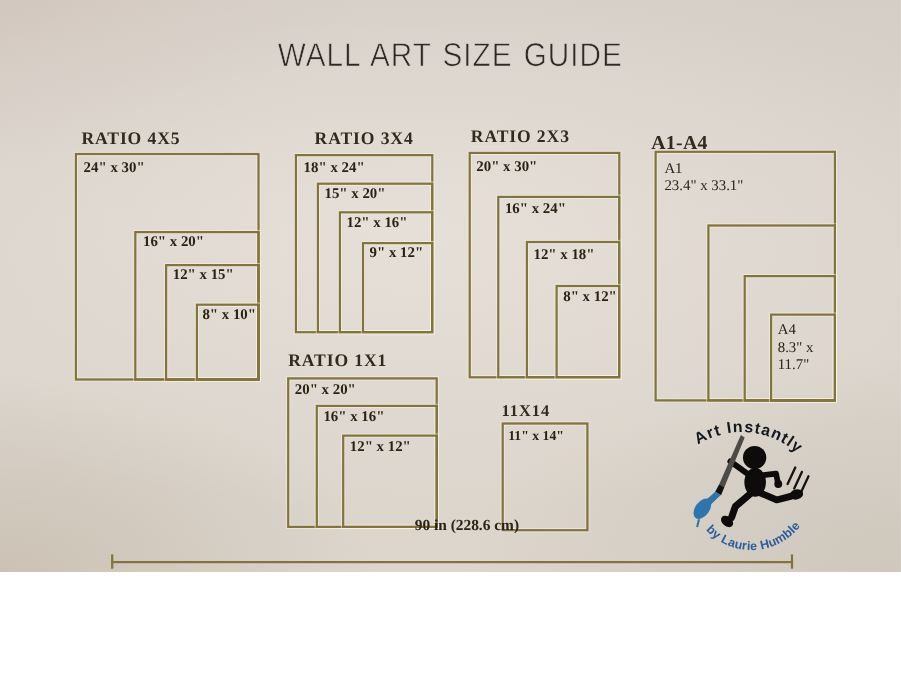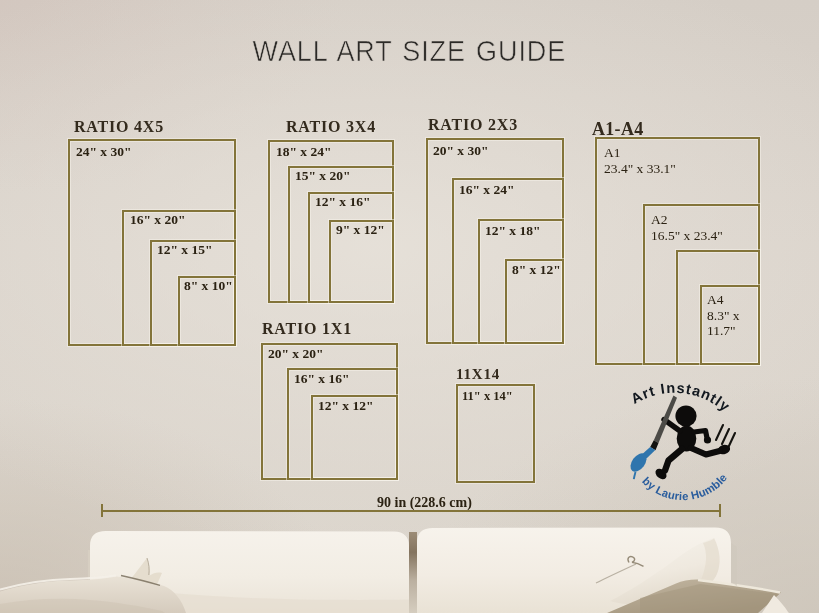--- a/index.html
+++ b/index.html
@@ -1,16 +1,16 @@
 <!DOCTYPE html>
 <html><head>
 <meta charset="utf-8">
 <style>
 html,body{margin:0;padding:0}
-#stage{position:relative;width:819px;height:613px;overflow:hidden;
+#stage{position:relative;width:819px;height:520px;overflow:hidden;
   font-family:"Liberation Serif",serif;
   background:
     radial-gradient(ellipse 130% 90% at 46% 40%, rgba(233,228,220,.75) 0%, rgba(233,228,220,0) 55%),
     radial-gradient(ellipse 60% 45% at 0% 0%, rgba(210,196,188,.65) 0%, rgba(210,196,188,0) 70%),
     radial-gradient(ellipse 70% 55% at 100% 100%, rgba(196,187,174,.55) 0%, rgba(196,187,174,0) 70%),
     radial-gradient(ellipse 60% 50% at 0% 100%, rgba(195,183,168,.65) 0%, rgba(195,183,168,0) 70%),
     linear-gradient(#d5cec6,#dad3cb 40%,#dcd6cd);
 }
 .box{position:absolute;border:2px solid #83743a;box-sizing:border-box;box-shadow:0 0 0 1px rgba(248,244,235,.5), inset 0 0 0 1px rgba(248,244,235,.5)}
 .hd{position:absolute;font-weight:bold;color:#332a1d;font-size:16px;letter-spacing:.8px;white-space:nowrap}
@@ -83,21 +83,20 @@
 <div class="lbl" style="left:512px;top:262px">8" x 12"</div>
 
 <div class="hd" style="left:592px;top:119px;font-size:18px;letter-spacing:.3px">A1-A4</div>
 
 <div class="box" style="left:595px;top:137px;width:165px;height:228px"></div>
 
 <div class="lbl2" style="left:604px;top:145px">A1<br>23.4" x 33.1"</div>
 
 <div class="box" style="left:643px;top:204px;width:117px;height:161px"></div>
 
-<div class="lbl2" style="left:651px;top:212px">A2<br>16.5" x 23.4"</div>
 
 <div class="box" style="left:676px;top:250px;width:84px;height:115px"></div>
 
 
 <div class="box" style="left:700px;top:285px;width:60px;height:80px"></div>
 
 <div class="lbl2" style="left:707px;top:292px">A4<br>8.3" x<br>11.7"</div>
 
 <div class="hd" style="left:262px;top:320px">RATIO 1X1</div>
 
@@ -112,21 +111,21 @@
 <div class="box" style="left:311px;top:395px;width:87px;height:85px"></div>
 
 <div class="lbl" style="left:318px;top:398px">12" x 12"</div>
 
 <div class="hd" style="left:456px;top:366px;font-size:15px">11X14</div>
 
 <div class="box" style="left:456px;top:384px;width:79px;height:99px"></div>
 
 <div class="lbl" style="left:462px;top:389px;font-size:12.5px">11" x 14"</div>
 
-<div class="lbl" style="left:377px;top:495px;font-size:14px;letter-spacing:0">90 in (228.6 cm)</div>
+<div class="lbl" style="left:377px;top:471px;font-size:14px;letter-spacing:0">90 in (228.6 cm)</div>
 
 <div style="position:absolute;left:101px;top:510px;width:620px;height:2px;background:#83743a"></div>
 
 <div style="position:absolute;left:101px;top:504px;width:2px;height:13px;background:#83743a"></div>
 
 <div style="position:absolute;left:719px;top:504px;width:2px;height:13px;background:#83743a"></div>
 
 <svg style="position:absolute;left:610px;top:372px" width="140" height="140" viewBox="0 0 140 140">
 
   <path id="arcTop" d="M 22,34 A 74.6 74.6 0 0 1 122,48" fill="none"></path>

